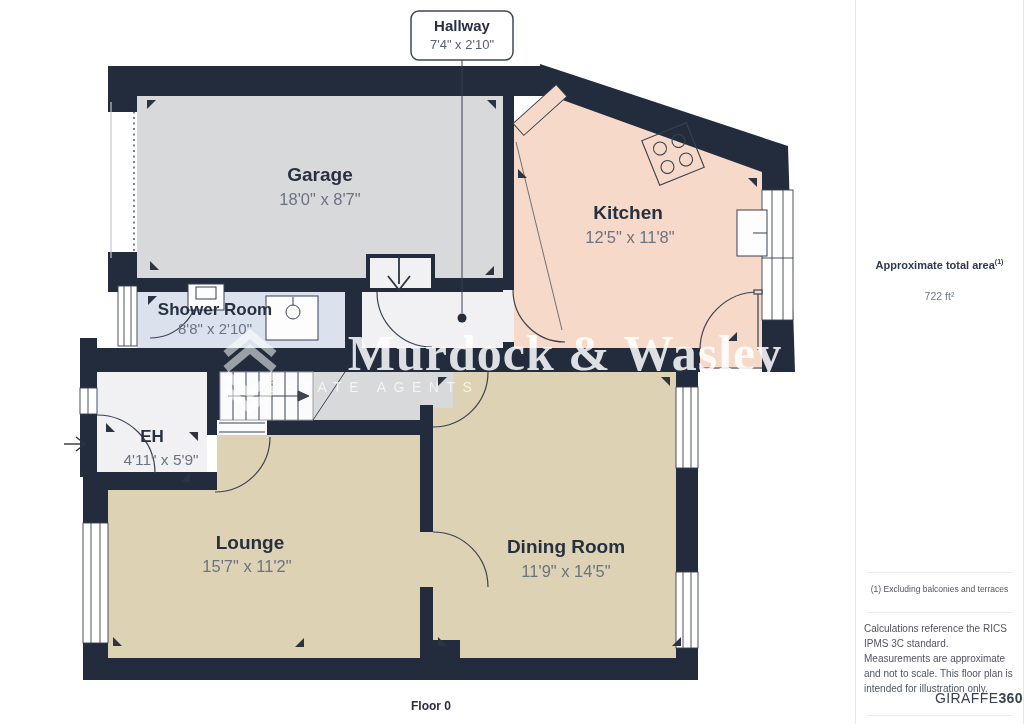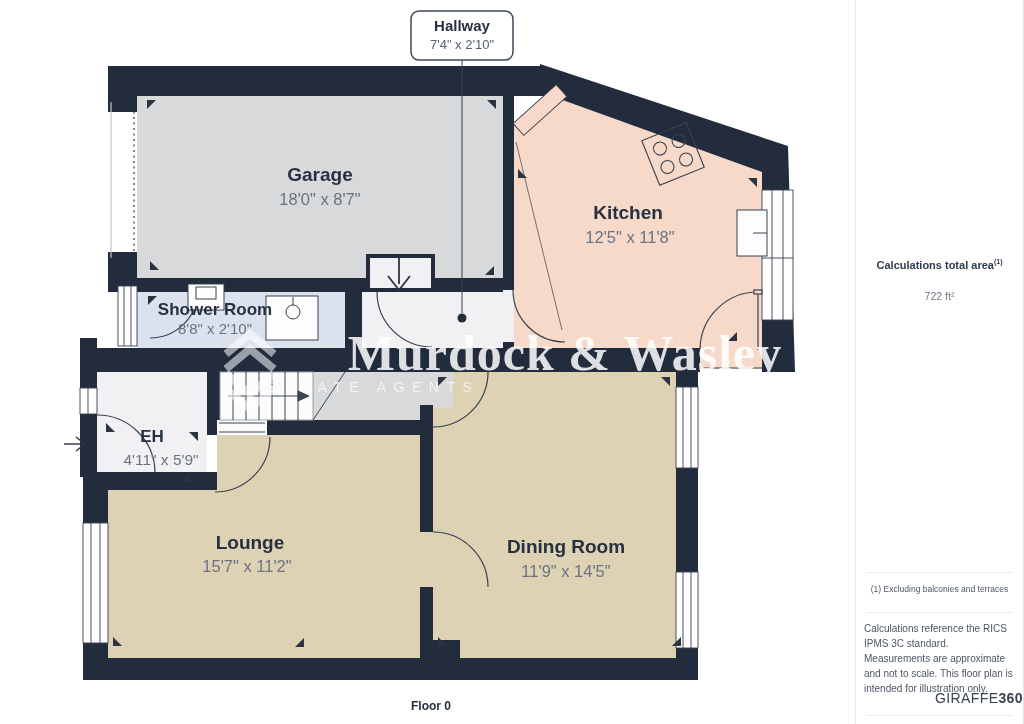--- a/index.html
+++ b/index.html
@@ -215,21 +215,21 @@
       <line x1="462" y1="60" x2="462" y2="313" stroke="#39414f" stroke-width="1"></line>
       <circle cx="462" cy="318" r="4.5" fill="#232d3e"></circle>
       <rect x="411" y="11" width="102" height="49" rx="8" fill="#ffffff" stroke="#3f4859" stroke-width="1.5"></rect>
       <text x="462" y="31" text-anchor="middle" font-size="15" class="room-name">Hallway</text>
       <text x="462" y="49" text-anchor="middle" font-size="13" fill="#55607a">7'4" x 2'10"</text>
     </g>
   </svg>
 
   <div class="sidebar">
     <div class="area-block">
-      <div class="area-label"><span>Calculations total area</span><sup>(1)</sup></div>
+      <div class="area-label"><span>Approximate total area</span><sup>(1)</sup></div>
       <div class="area-value">722 ft²</div>
     </div>
     <div class="sb-divider" style="top:572px"></div>
     <div class="footnote">(1) Excluding balconies and terraces</div>
     <div class="sb-divider" style="top:612px"></div>
     <div class="disclaimer">Calculations reference the RICS IPMS 3C standard. Measurements are approximate and not to scale. This floor plan is intended for illustration only.</div>
     <div class="brand"><span>GIRAFFE</span><span class="b360">360</span></div>
     <div class="sb-divider" style="top:715px"></div>
   </div>
 

